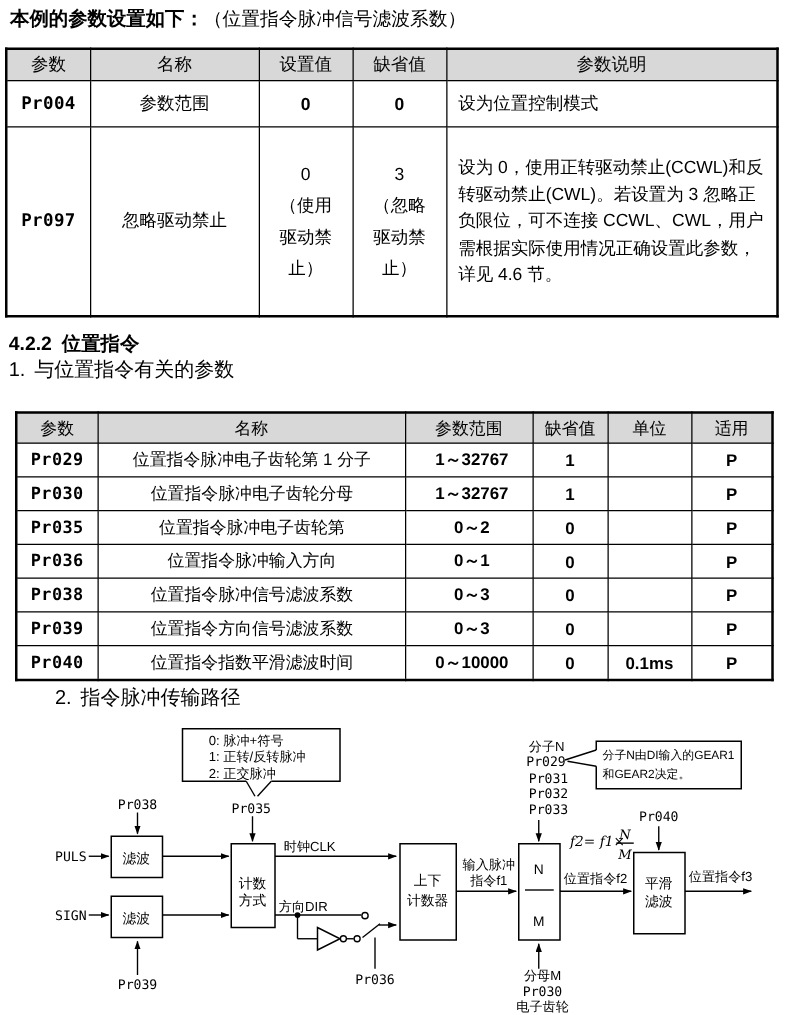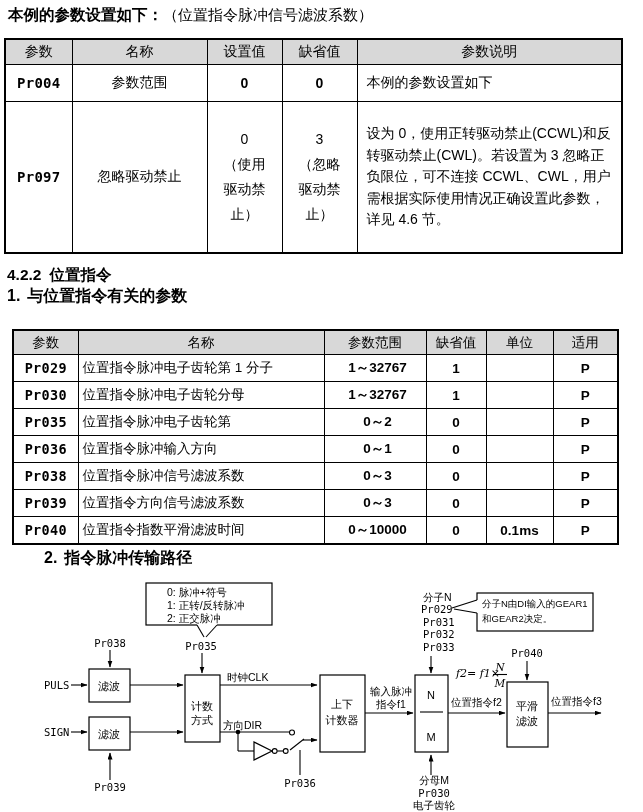--- a/index.html
+++ b/index.html
@@ -18,30 +18,30 @@
   .t1 td{font-size:14px;text-align:center;vertical-align:middle;padding:2px 4px;}
   .t1 tr.r1 td{height:28px;}
   .t1 tr.r2 td{height:142px;}
   .t1 td.desc{text-align:left;line-height:21.5px;padding:4px 8px 4px 9px;}
   .lcd{font-family:"DejaVu Sans Mono",monospace;font-weight:bold;font-size:13px;letter-spacing:.3px;}
   .num{font-weight:600;}
   .multiline{white-space:pre-line;line-height:25px;font-weight:500;}
 
   .h422{position:absolute;left:7px;top:249px;font-size:15.5px;font-weight:bold;margin-top:16px;}
   .h422 .no{margin-right:8px;}
-  .hsub{position:absolute;left:7px;font-size:16px;font-weight:bold;}
+  .hsub{position:absolute;left:7px;font-size:16px;font-weight:normal;}
   .hsub .no{margin-right:7px;}
   .h1pos{top:286px;}
   .h2pos{top:548px;margin-left:37px;}
 
   .t2{position:absolute;left:12px;top:329px;width:605px;border:2px solid #000;}
   .t2 th,.t2 td{border:1px solid #000;}
   .t2 th{background:#d8d8d8;font-weight:normal;font-size:13.5px;height:21px;padding:1px 2px;}
   .t2 td{font-size:13.5px;height:24px;text-align:center;vertical-align:middle;padding:1px 3px;}
-  .t2 td.name{text-align:left;padding-left:4px;}
+  .t2 td.name{text-align:center;padding-left:4px;}
   .t2 td.range{text-align:center;padding-left:8px;}
 
   .diagram{position:absolute;left:0;top:575px;}
   .box{fill:#ffffff;stroke:#000;stroke-width:1.2;}
   .ln{stroke:#000;stroke-width:1.1;fill:none;}
   .tx{font-size:11px;fill:#000;font-family:"Liberation Sans",sans-serif;}
   .txm{text-anchor:middle;}
   .t10{font-size:10.5px;}
   .t95{font-size:9.5px;}
   .mono{font-family:"DejaVu Sans Mono",monospace;font-size:10.5px;}
@@ -68,21 +68,21 @@
       <th>缺省值</th>
       <th>参数说明</th>
     </tr>
   </thead>
   <tbody>
     <tr class="r1">
       <td class="lcd">Pr004</td>
       <td>参数范围</td>
       <td class="num">0</td>
       <td class="num">0</td>
-      <td class="desc">本例的参数设置如下</td>
+      <td class="desc">设为位置控制模式</td>
     </tr>
     <tr class="r2">
       <td class="lcd">Pr097</td>
       <td>忽略驱动禁止</td>
       <td class="multiline">0
 （使用
 驱动禁
 止）</td>
       <td class="multiline">3
 （忽略

